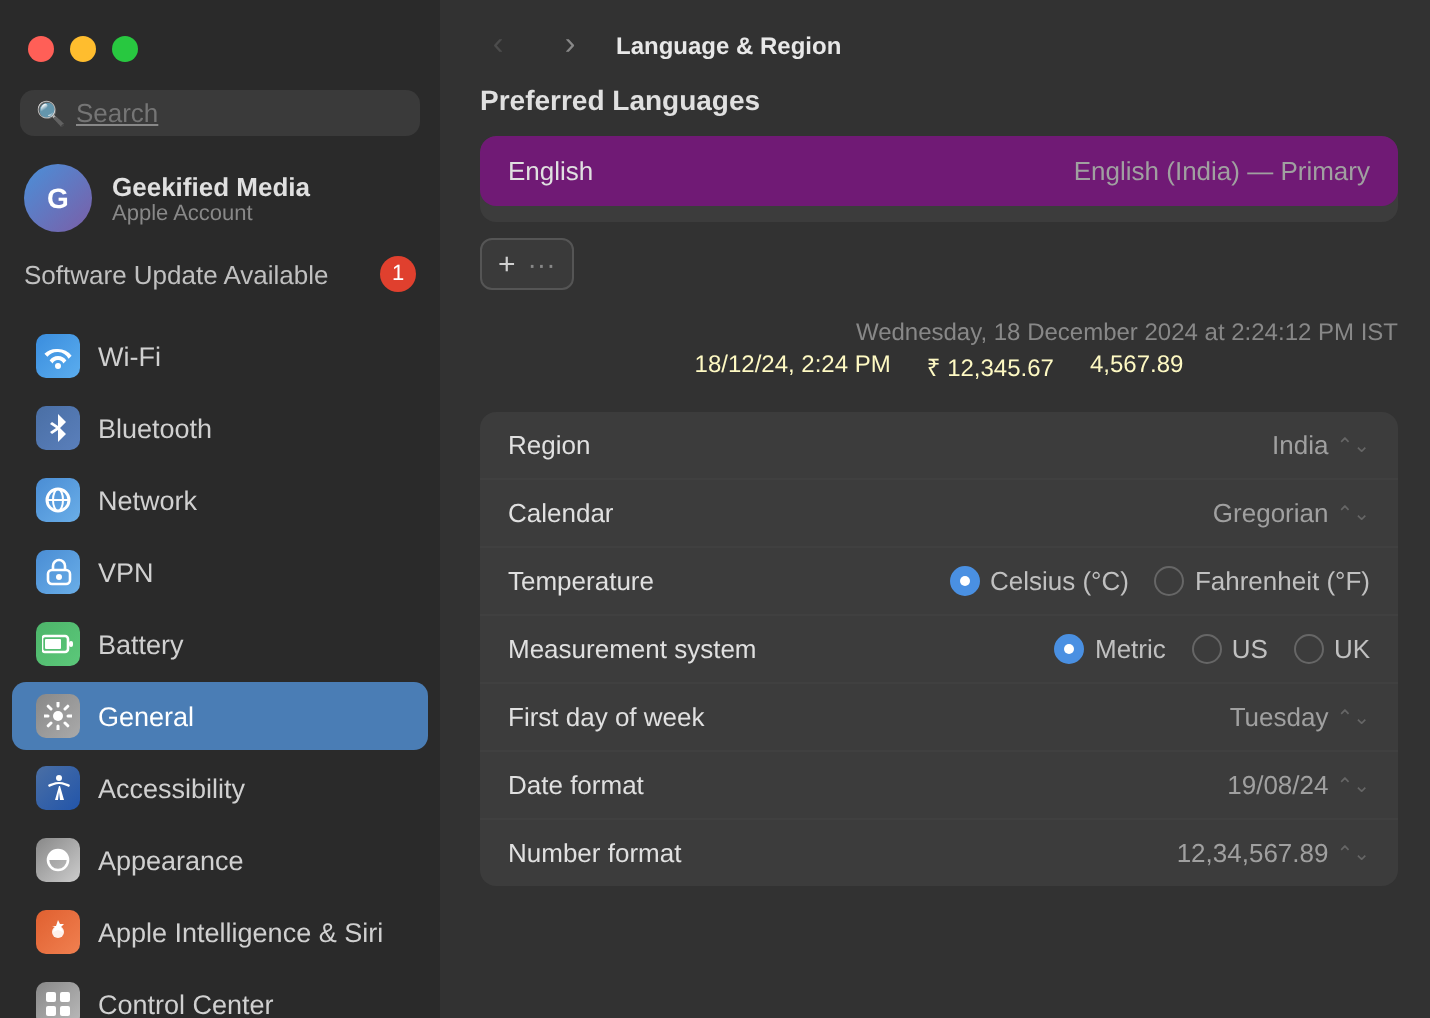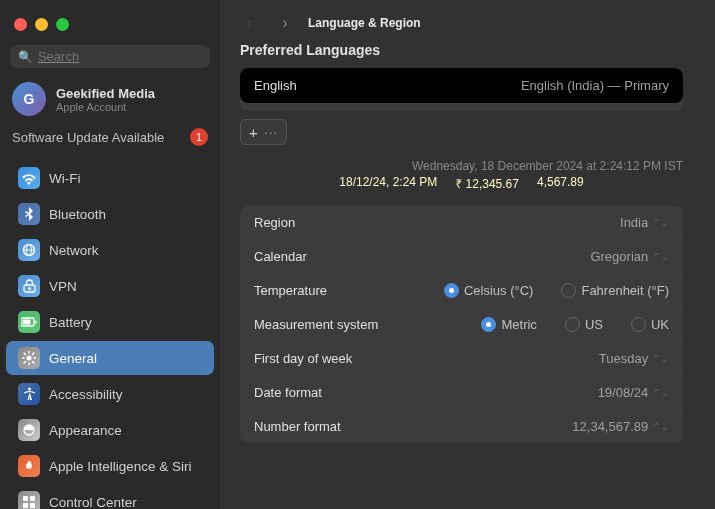--- a/index.html
+++ b/index.html
@@ -186,33 +186,33 @@
     .nav-btn.disabled { opacity: 0.3; cursor: default; }
 
     .page-title {
       font-size: 12px;
       font-weight: 600;
       color: #e8e8e8;
     }
 
     .content-area {
       flex: 1;
-      padding: 0 32px 16px 20px;
+      padding: 0 16px 16px 20px;
       overflow-y: auto;
     }
 
     .section-header {
       font-size: 14px;
       font-weight: 600;
       color: #e0e0e0;
       margin-bottom: 10px;
     }
 
     .language-row {
-      background: #000000;
+      background: #701a75;
       border-radius: 8px;
       padding: 10px 14px;
       display: flex;
       justify-content: space-between;
       align-items: center;
       margin-bottom: 8px;
     }
     .language-name {
       font-size: 13px;
       color: #e0e0e0;
@@ -291,21 +291,21 @@
       cursor: pointer;
     }
     .dropdown-arrow {
       font-size: 10px;
       color: #666;
     }
 
     .radio-group {
       display: flex;
       align-items: center;
-      gap: 28px;
+      gap: 13px;
     }
     .radio-item {
       display: flex;
       align-items: center;
       gap: 5px;
       font-size: 13px;
       color: #c0c0c0;
     }
     .radio-circle {
       width: 15px;

